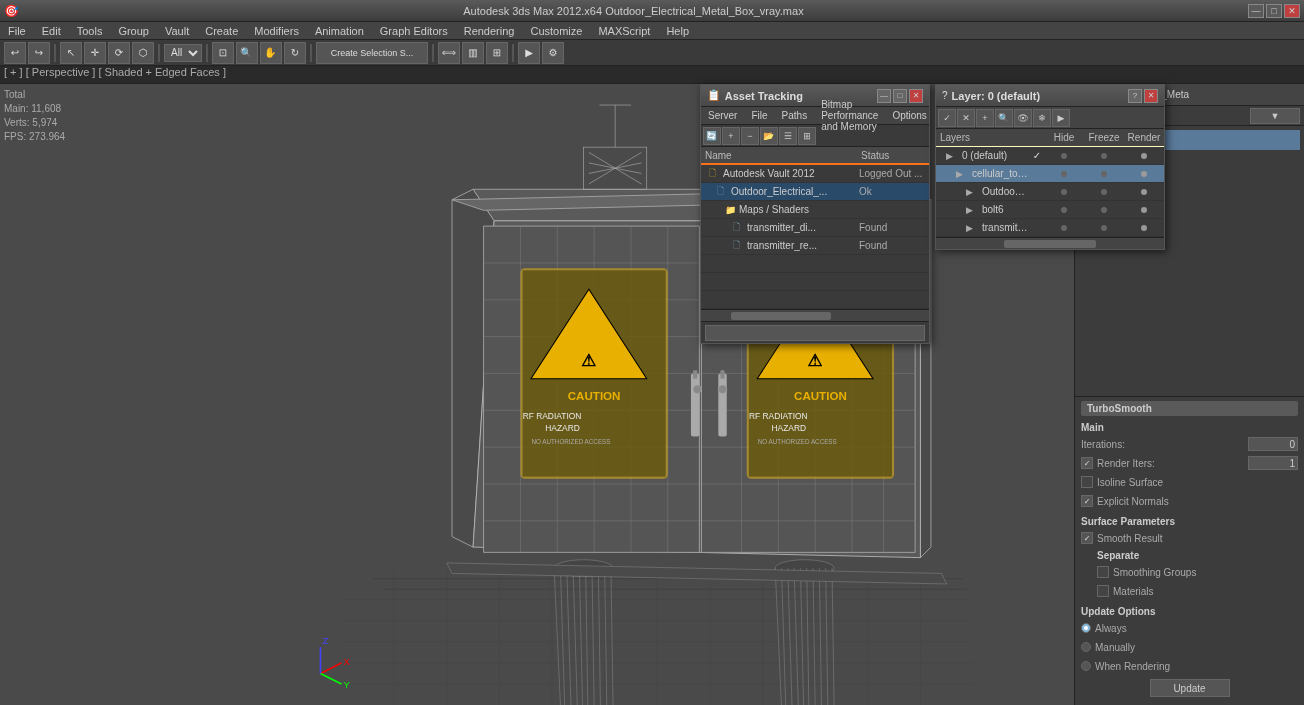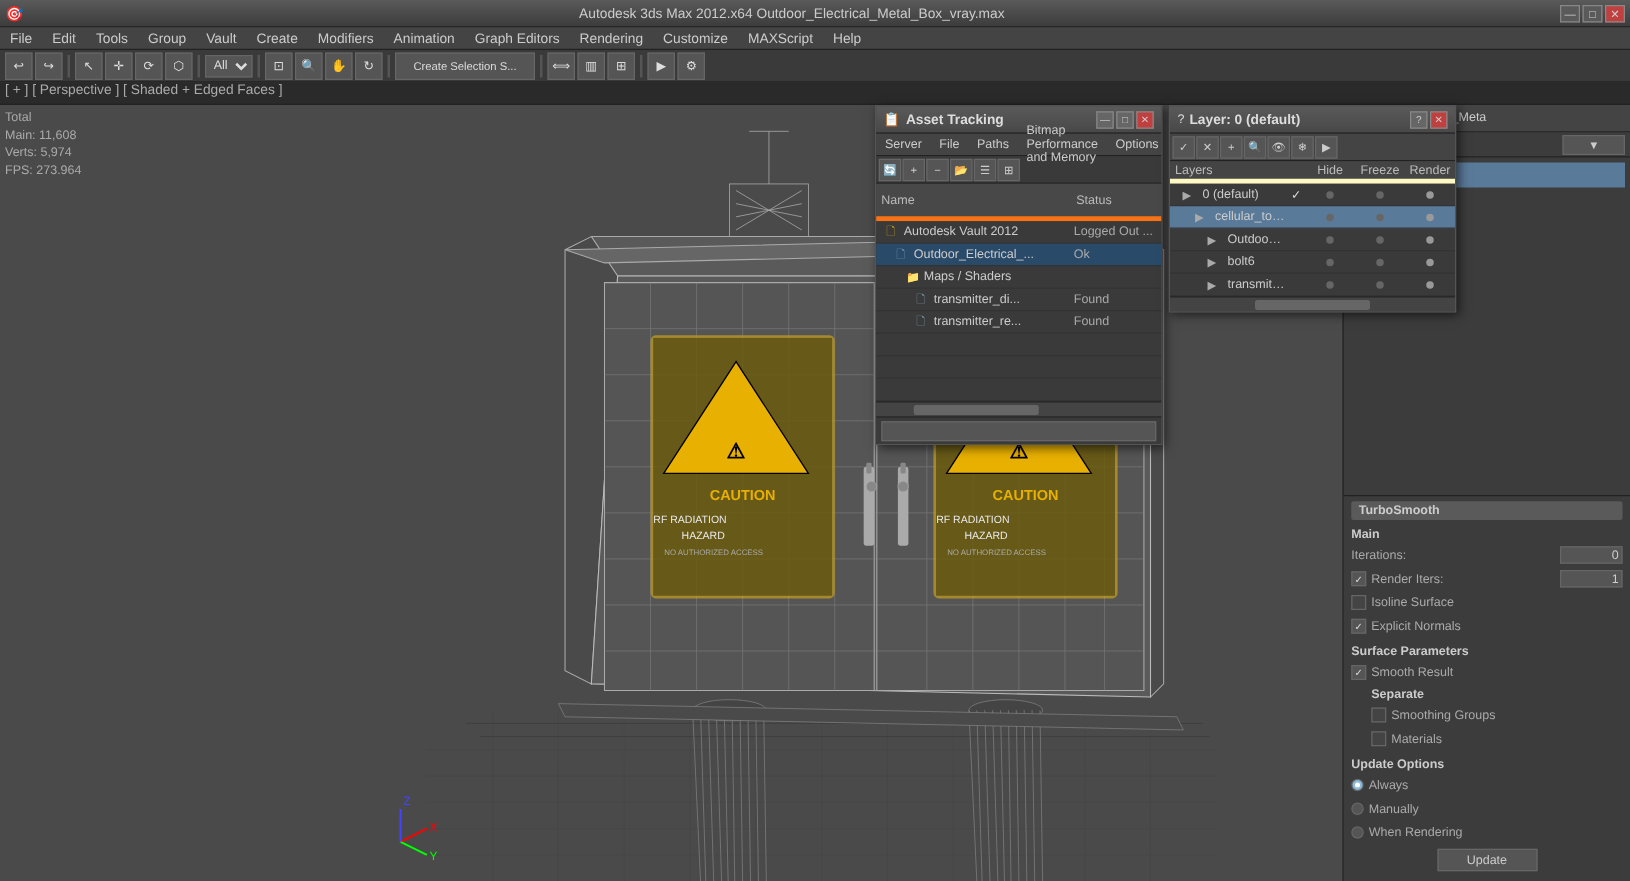--- a/index.html
+++ b/index.html
@@ -155,21 +155,21 @@
       font-size: 9px;
       color: #ccc;
     }
 
     
     #layers-header {
       height: 18px;
       background: #444;
       display: flex;
       align-items: center;
-      border-bottom: 4px solid #fef9c3;
+      border-bottom: 1px solid #fef9c3;
       font-size: 10px;
       color: #bbb;
     }
     .lh-name { flex: 1; padding-left: 4px; }
     .lh-hide { width: 40px; text-align: center; }
     .lh-freeze { width: 40px; text-align: center; }
     .lh-render { width: 40px; text-align: center; }
 
     
     #layers-list {
@@ -231,23 +231,23 @@
       background: #3a3a3a;
       display: flex;
       align-items: center;
       padding: 0 2px;
       gap: 1px;
       border-bottom: 1px solid #222;
     }
 
     #asset-table-header {
       display: flex;
-      height: 30px;
+      height: 18px;
       background: #484848;
-      border-bottom: 4px solid #f97316;
+      border-bottom: 2px solid #f97316;
       font-size: 10px;
       color: #bbb;
       align-items: center;
       justify-content: center;
     }
     .at-name { flex: 1; padding-left: 4px; }
     .at-status { width: 70px; padding-left: 2px; }
 
     #asset-list {
       background: #3a3a3a;

